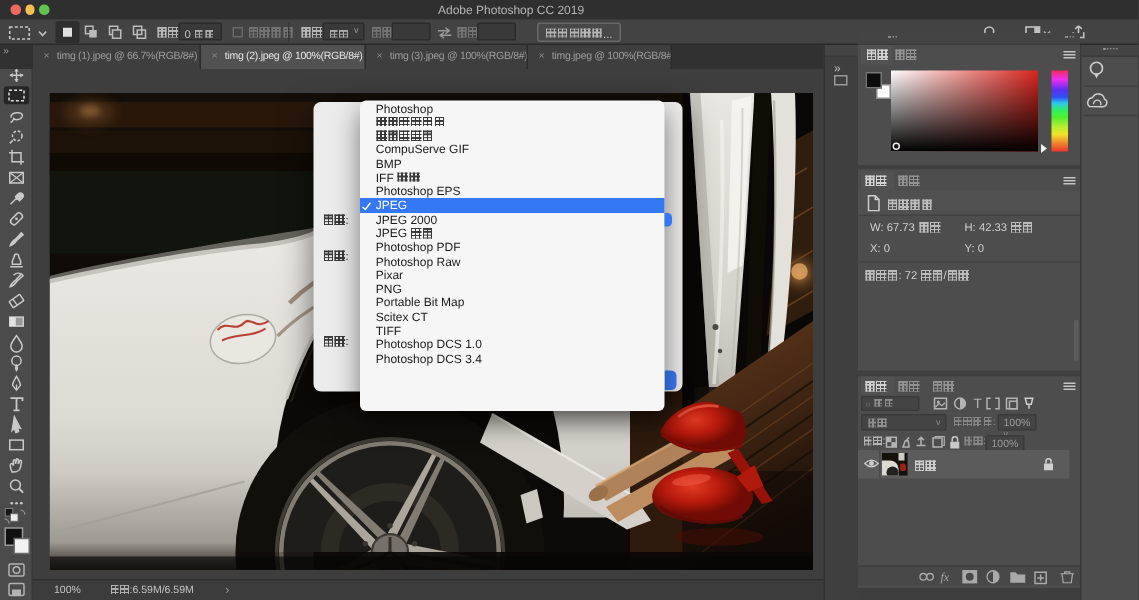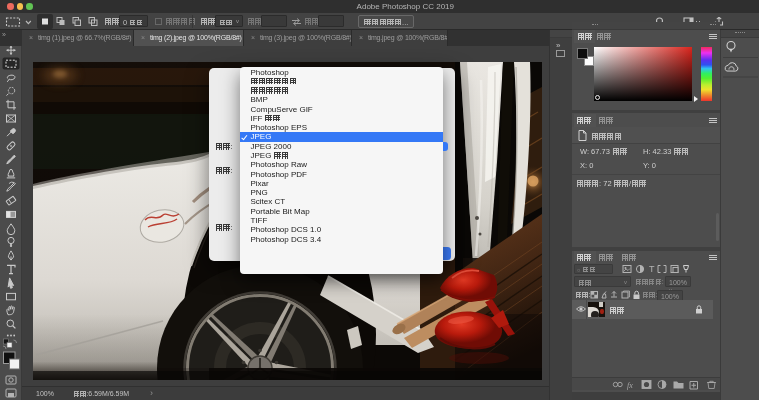--- a/index.html
+++ b/index.html
@@ -3,21 +3,21 @@
 <style>
 *{margin:0;padding:0;box-sizing:border-box}
 html,body{width:759px;height:400px;overflow:hidden;background:#3e3e3e;font-family:"Liberation Sans",sans-serif}
 .abs{position:absolute}
 #win{position:relative;width:759px;height:400px}
 .c{display:inline-block;height:6.5px;width:6.5px;margin:0 .6px;vertical-align:-0.5px;background:repeating-linear-gradient(to bottom,currentColor 0 1px,transparent 1px 2.2px),repeating-linear-gradient(to right,currentColor 0 1px,transparent 1px 2.6px);opacity:.85}
 .c.s{width:5.5px;height:5.5px}
 
 #title{left:0;top:0;width:759px;height:13px;background:#2f2f2f}
 .tl{border-radius:50%;width:6.6px;height:6.6px;top:3px}
-#ttext{left:316px;top:2px;width:138px;text-align:right;font-size:8px;color:#b5b5b5}
+#ttext{left:292px;top:2px;width:138px;text-align:left;font-size:8px;color:#b5b5b5}
 
 #opts{left:0;top:13px;width:759px;height:17px;background:#434343;border-bottom:1px solid #2a2a2a}
 .olabel{font-size:7.5px;color:#c9c9c9;top:4px}
 .gray{color:#7d7d7d}
 .obox{background:#393939;border:1px solid #2b2b2b;border-radius:1px;height:12px;top:2px;font-size:7.5px;color:#bdbdbd}
 .obtn{background:#484848;border:1px solid #686868;border-radius:2px;height:13px;top:1.5px;font-size:7.5px;color:#c9c9c9;text-align:center}
 
 #tabs{left:0;top:30px;width:759px;height:16px;background:#313131}
 .tab{top:30px;height:16px;line-height:16px;background:#3e3e3e;font-size:7px;letter-spacing:-0.2px;color:#9d9d9d;border-right:1px solid #2b2b2b;white-space:nowrap;overflow:hidden}
 .tab .x{color:#8a8a8a;margin:0 5px 0 7px}
@@ -499,30 +499,30 @@
   <div class="abs" style="left:6px;top:74px"><i class="c"></i><i class="c"></i>:</div>
   <div class="abs" style="left:6px;top:98px"><i class="c"></i><i class="c"></i>:</div>
   <div class="abs" style="left:6px;top:155px"><i class="c"></i><i class="c"></i>:</div>
 </div>
 <div class="abs" id="okbtn"></div>
 
 <div class="abs" id="menu">
 <div class="mi">Photoshop</div>
 <div class="mi"><i class="c"></i><i class="c"></i><i class="c"></i><i class="c"></i><i class="c"></i><i class="c"></i></div>
 <div class="mi"><i class="c"></i><i class="c"></i><i class="c"></i><i class="c"></i><i class="c"></i></div>
+<div class="mi">CompuServe GIF</div>
 <div class="mi">BMP</div>
-<div class="mi">CompuServe GIF</div>
 <div class="mi">IFF <i class="c"></i><i class="c"></i></div>
 <div class="mi">Photoshop EPS</div>
 <div class="mi sel"><span style="position:absolute;left:2.5px;top:1.5px;width:3px;height:5.5px;border-right:1.4px solid #fff;border-bottom:1.4px solid #fff;transform:rotate(38deg)"></span>JPEG</div>
 <div class="mi">JPEG 2000</div>
 <div class="mi">JPEG <i class="c"></i><i class="c"></i></div>
+<div class="mi">Photoshop PDF</div>
 <div class="mi">Photoshop Raw</div>
-<div class="mi">Photoshop PDF</div>
 <div class="mi">Pixar</div>
 <div class="mi">PNG</div>
+<div class="mi">Portable Bit Map</div>
 <div class="mi">Scitex CT</div>
-<div class="mi">Portable Bit Map</div>
 <div class="mi">TIFF</div>
 <div class="mi">Photoshop DCS 1.0</div>
 <div class="mi">Photoshop DCS 3.4</div>
 </div>
 <div class="abs" id="stub"></div>
 </div>
 </body></html>

